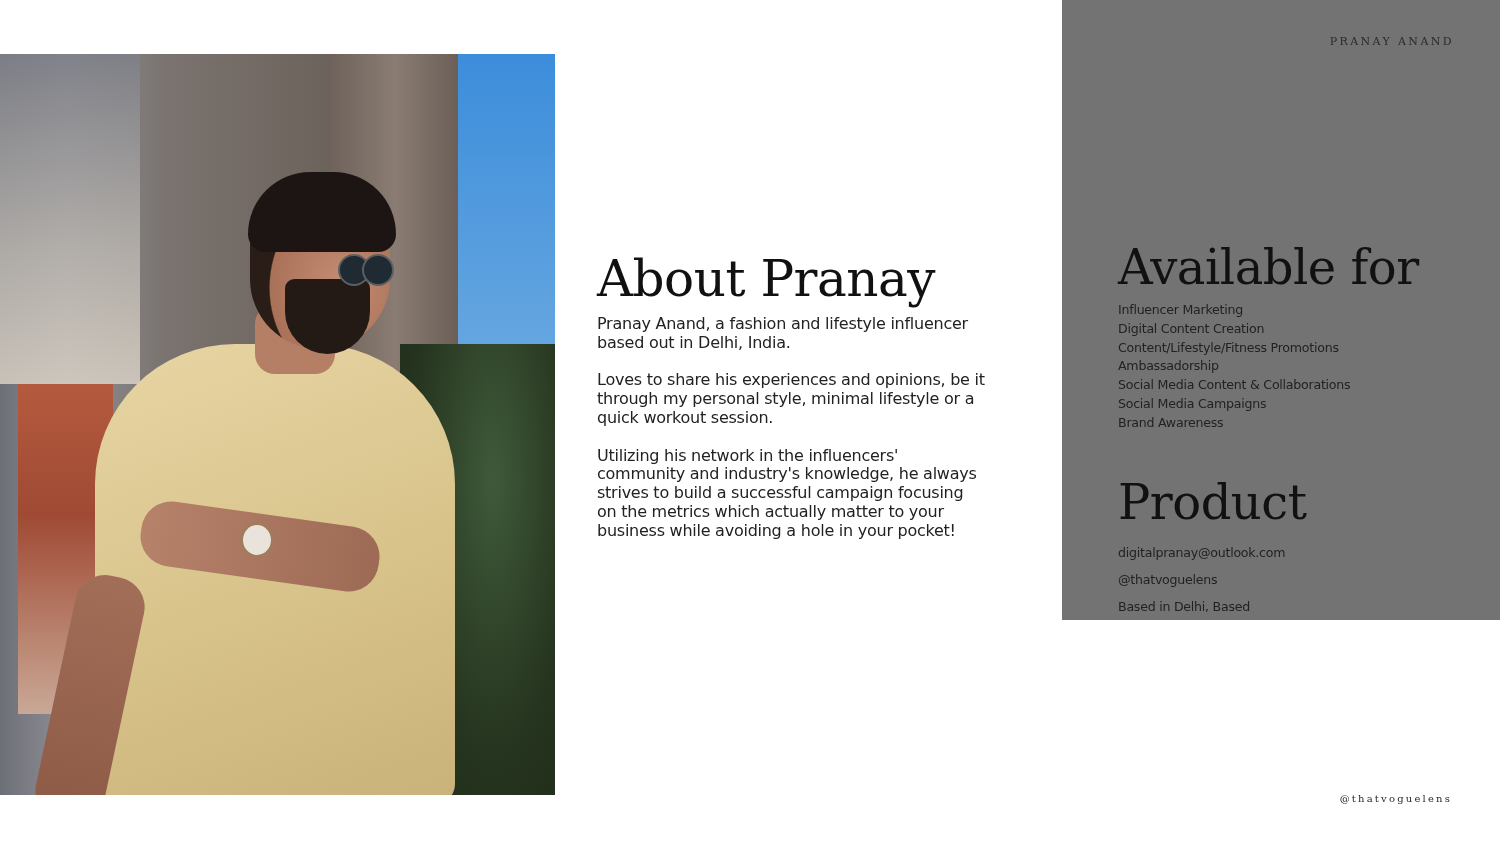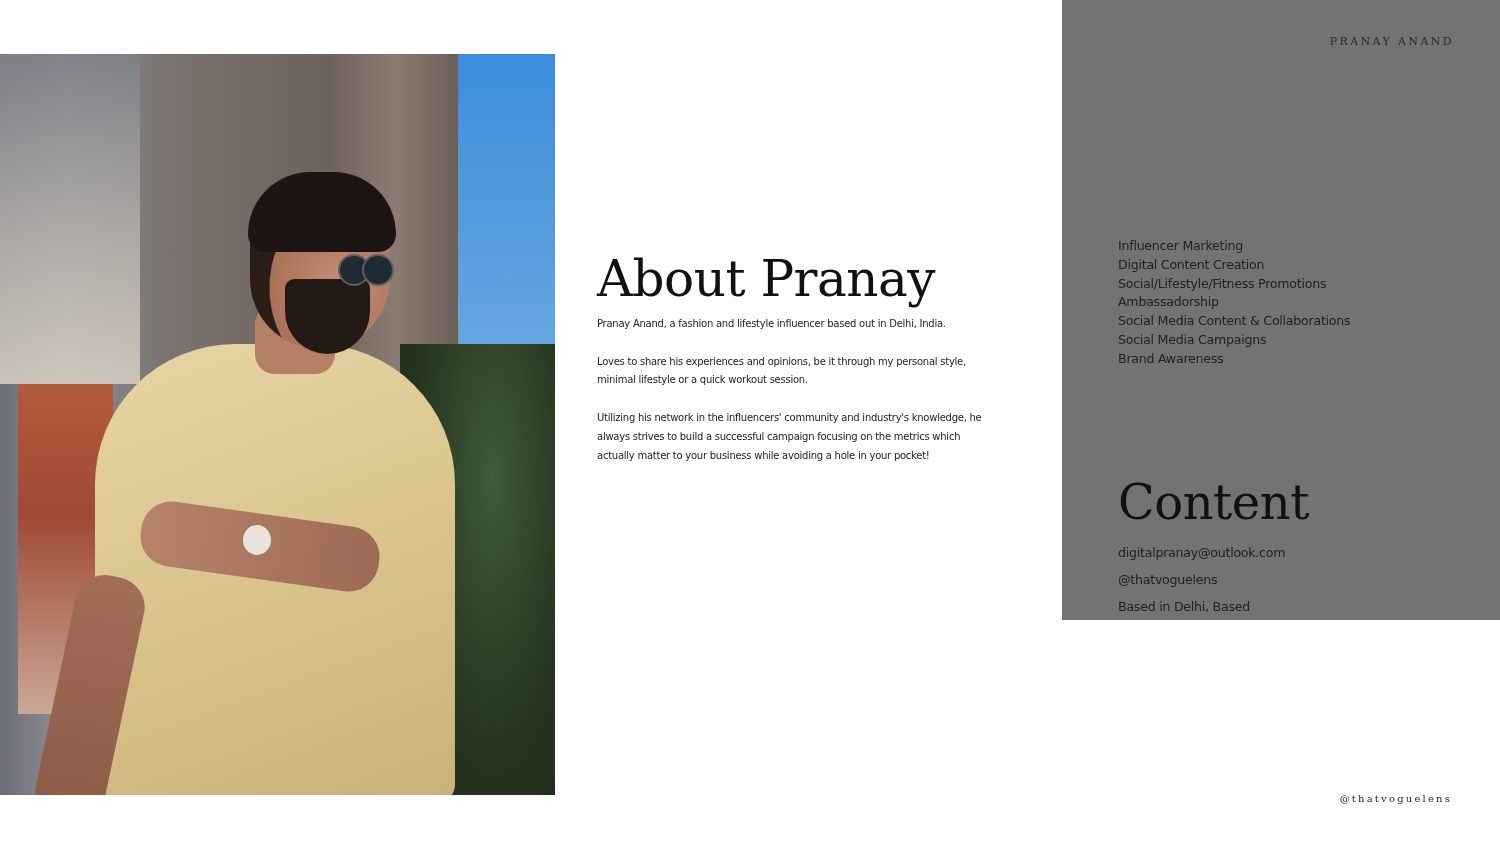--- a/index.html
+++ b/index.html
@@ -45,21 +45,21 @@
       position: absolute; left: 597px; top: 238px; width: 390px; margin-top: 9px;
     }
     .about h1 {
       margin: 0 0 4px 0;
       font-family: "DejaVu Serif", serif;
       font-weight: normal; font-size: 50px; line-height: 64px; letter-spacing: -0.5px;
       color: #111;
     }
     .about p {
       margin: 0 0 18.8px 0;
-      font-size: 10px; line-height: 18.8px; color: #222;
+      font-size: 16px; line-height: 18.8px; color: #222;
       letter-spacing: -0.25px;
     }
 
     .side {
       position: absolute; left: 1062px; top: 0; width: 438px; height: 620px;
       background: #737373;
     }
     .brand-top {
       position: absolute; right: 46px; top: 35px;
       font-family: "DejaVu Serif", serif; font-size: 11px; letter-spacing: 2.4px; color: #2a2a2a;
@@ -106,33 +106,34 @@
   <h1>About Pranay</h1>
   <p>Pranay Anand, a fashion and lifestyle influencer based out in Delhi, India.</p>
   <p>Loves to share his experiences and opinions, be it through my personal style, minimal lifestyle or a quick workout session.</p>
   <p>Utilizing his network in the influencers' community and industry's knowledge, he always strives to build a successful campaign focusing on the metrics which actually matter to your business while avoiding a hole in your pocket!</p>
 </section>
 
 <aside class="side">
   <div class="brand-top">PRANAY ANAND</div>
 
   <section class="avail">
+    <h2>Available for</h2>
     <ul>
       <li>Influencer Marketing</li>
       <li>Digital Content Creation</li>
-      <li>Social/Lifestyle/Fitness Promotions</li>
+      <li>Content/Lifestyle/Fitness Promotions</li>
       <li>Ambassadorship</li>
       <li>Social Media Content &amp; Collaborations</li>
       <li>Social Media Campaigns</li>
       <li>Brand Awareness</li>
     </ul>
   </section>
 
   <section class="contact">
-    <h2>Content</h2>
+    <h2>Product</h2>
     <div class="lines">
       <div class="line">digitalpranay@outlook.com</div>
       <div class="line">@thatvoguelens</div>
       <div class="line">Based in Delhi, Based</div>
     </div>
   </section>
 
   <div class="brand-bottom">@thatvoguelens</div>
 </aside>
 

